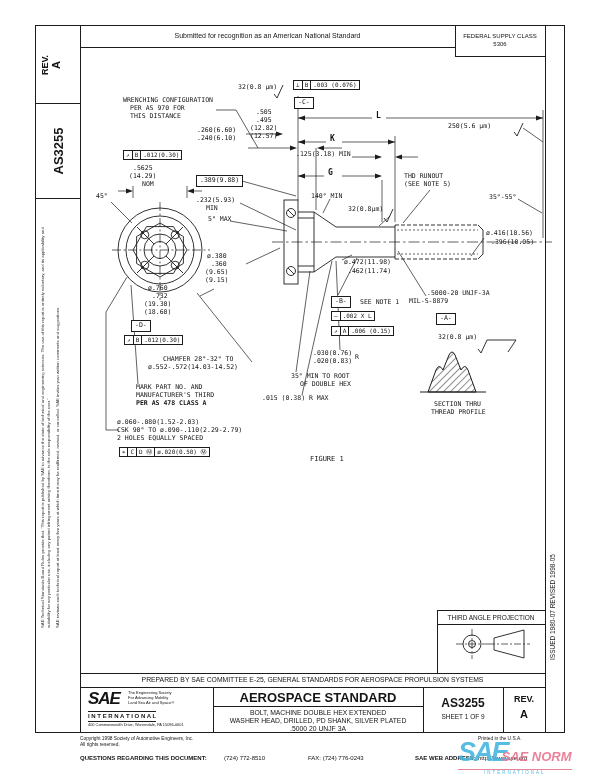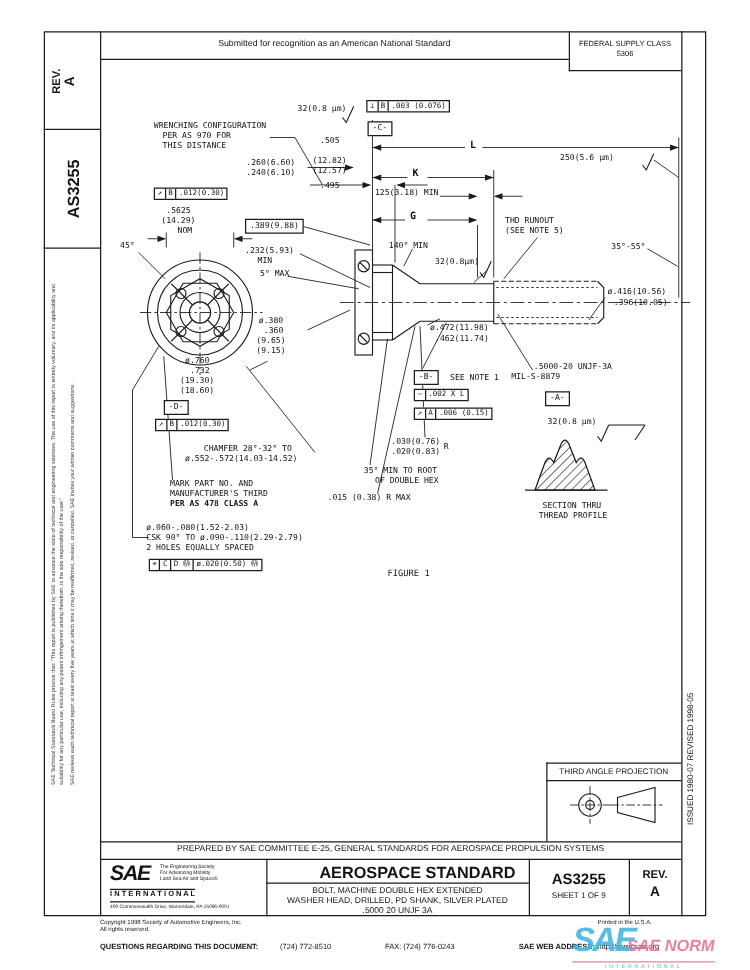--- a/index.html
+++ b/index.html
@@ -204,21 +204,21 @@
   <div class="t" style="left:238px;top:84px;">32(0.8 µm)</div>
 
   <div class="fcf" style="left:293px;top:80px;">
     <span>⊥</span>
     <span>B</span>
     <span>.003 (0.076)</span>
   </div>
   <div class="datum" style="left:294px;top:97px;">-C-</div>
 
   <div class="t" style="left:256px;top:109px;">.505</div>
-  <div class="t" style="left:256px;top:117px;margin-top:28px;">.495</div>
+  <div class="t" style="left:256px;top:117px;">.495</div>
   <div class="t" style="left:250px;top:125px;">(12.82)</div>
   <div class="t" style="left:250px;top:133px;text-align:center;">(12.57)</div>
   <div class="t" style="left:197px;top:127px;">.260(6.60)</div>
   <div class="t" style="left:197px;top:135px;">.240(6.10)</div>
 
   <div class="fcf" style="left:123px;top:150px;">
     <span>↗</span>
     <span>B</span>
     <span>.012(0.30)</span>
   </div>
@@ -314,21 +314,21 @@
 
   <div>
     <div class="t sans" style="left:88px;top:690px;font-size:17px;font-weight:900;font-style:italic;letter-spacing:-1px;">SAE</div>
     <div class="t sans" style="left:128px;top:691px;font-size:4px;">The Engineering Society</div>
     <div class="t sans" style="left:128px;top:696px;font-size:4px;">For Advancing Mobility</div>
     <div class="t sans" style="left:128px;top:701px;font-size:4px;">Land Sea Air and Space®</div>
     <div class="t sans" style="left:88px;top:711px;font-size:6px;font-weight:bold;border-top:1px solid #1c1c1c;border-bottom:1px solid #1c1c1c;padding:1px 0;">I N T E R N A T I O N A L</div>
     <div class="t sans" style="left:88px;top:723px;font-size:3.9px;">400 Commonwealth Drive, Warrendale, PA 15096-0001</div>
   </div>
 
-  <div class="t sans center" style="left:213px;top:691px;width:210px;font-size:13px;font-weight:bold;padding-left:16px;">AEROSPACE STANDARD</div>
+  <div class="t sans center" style="left:213px;top:691px;width:210px;font-size:13px;font-weight:bold;">AEROSPACE STANDARD</div>
   <div class="t sans center" style="left:213px;top:709px;width:210px;font-size:6.8px;">BOLT, MACHINE DOUBLE HEX EXTENDED</div>
   <div class="t sans center" style="left:213px;top:717px;width:210px;font-size:6.8px;">WASHER HEAD, DRILLED, PD SHANK, SILVER PLATED</div>
   <div class="t sans center" style="left:213px;top:725px;width:210px;font-size:6.8px;">.5000 20 UNJF 3A</div>
 
   <div class="t sans center" style="left:423px;top:697px;width:80px;font-size:12px;font-weight:bold;">AS3255</div>
   <div class="t sans center" style="left:423px;top:713px;width:80px;font-size:6.5px;">SHEET 1 OF 9</div>
   <div class="t sans center" style="left:503px;top:695px;width:42px;font-size:9px;font-weight:bold;">REV.</div>
   <div class="t sans center" style="left:503px;top:708px;width:42px;font-size:11px;font-weight:bold;">A</div>
 
   <div class="t sans" style="left:80px;top:736px;font-size:4.8px;">Copyright 1998 Society of Automotive Engineers, Inc.</div>

